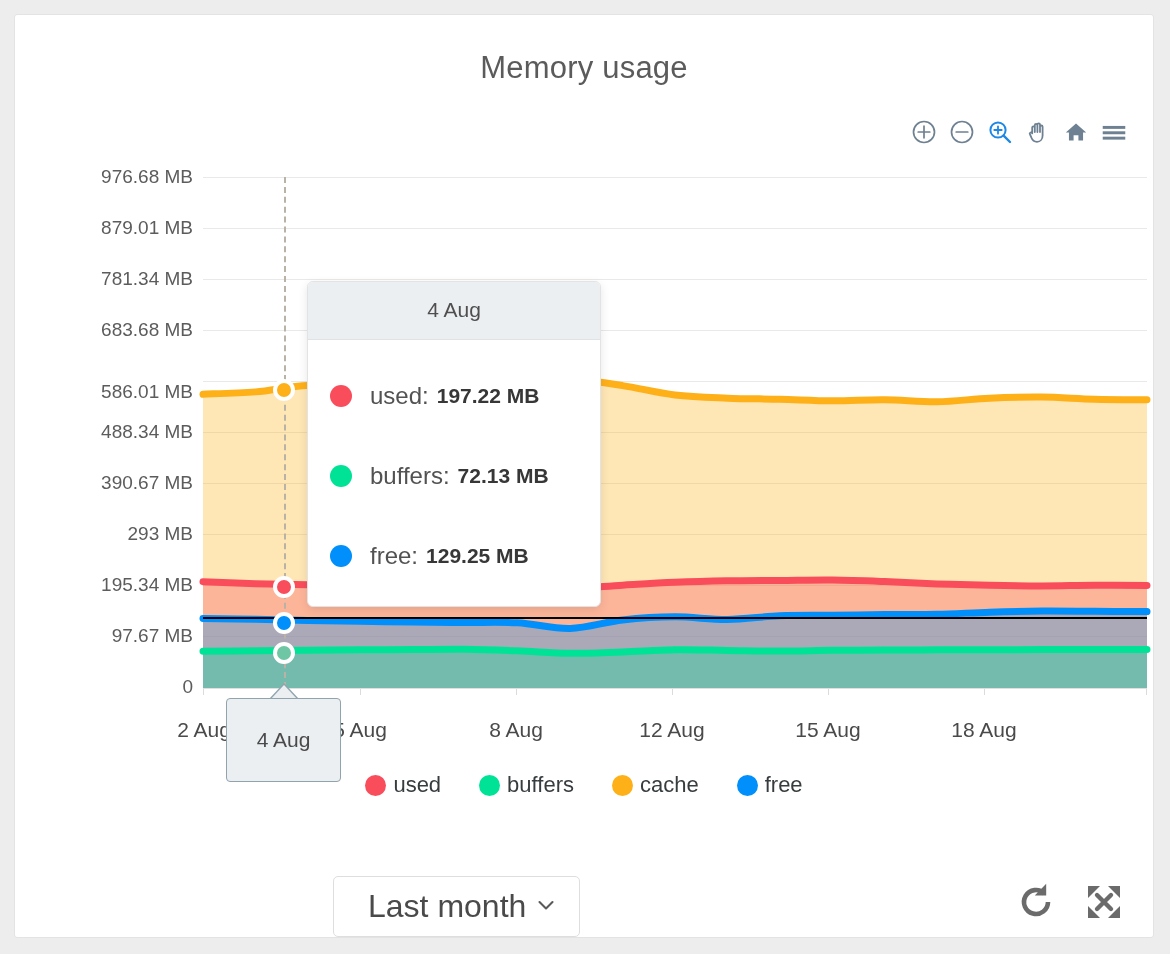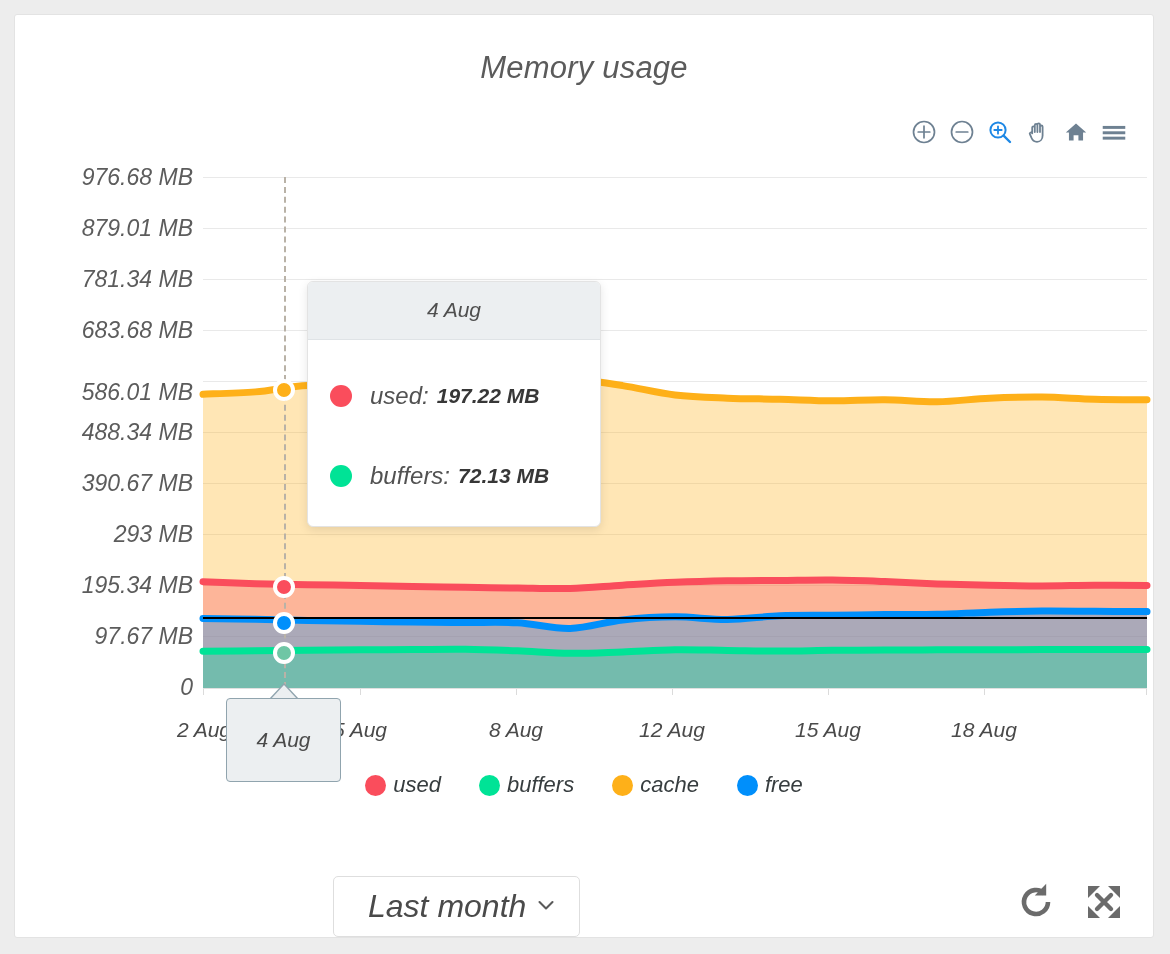--- a/index.html
+++ b/index.html
@@ -18,21 +18,20 @@
   #card {
     position: absolute;
     left: 14px;
     top: 14px;
     width: 1140px;
     height: 924px;
     background: #FFFFFF;
     border: 1px solid #E3E3E3;
     border-radius: 3px;
     box-sizing: border-box;
-    font-style: italic;
   }
 
   
   #chart-title {
     position: absolute;
     left: 0;
     top: 35px;
     width: 100%;
     text-align: center;
     font-size: 31px;
@@ -79,21 +78,21 @@
     position: absolute;
     left: 0;
     top: 162px;
     width: 178px;
     height: 510px;
   }
   .ylab {
     position: absolute;
     right: 0;
     transform: translateY(-50%);
-    font-size: 23px;
+    font-size: 19px;
     color: #5C5C5C;
     white-space: nowrap;
   }
 
   
   #xaxis-line {
     position: absolute;
     left: 188px;
     top: 673px;
     width: 944px;
@@ -435,20 +434,25 @@
         <div class="tt-row">
           <span class="tt-dot" style="background:#FA4D5C"></span>
           <span class="tt-name">used:</span>
           <span class="tt-val">197.22 MB</span>
         </div>
         <div class="tt-row">
           <span class="tt-dot" style="background:#00E396"></span>
           <span class="tt-name">buffers:</span>
           <span class="tt-val">72.13 MB</span>
         </div>
+        <div class="tt-row">
+          <span class="tt-dot" style="background:#008FFB"></span>
+          <span class="tt-name">free:</span>
+          <span class="tt-val">129.25 MB</span>
+        </div>
       </div>
     </div>
 
     <div id="x-cross-arrow"></div>
     <div id="x-cross-arrow-inner"></div>
     <div id="x-cross-label">4 Aug</div>
 
     <div id="legend">
       <div class="lg-item">
         <span class="lg-dot" style="background:#FA4D5C"></span>

